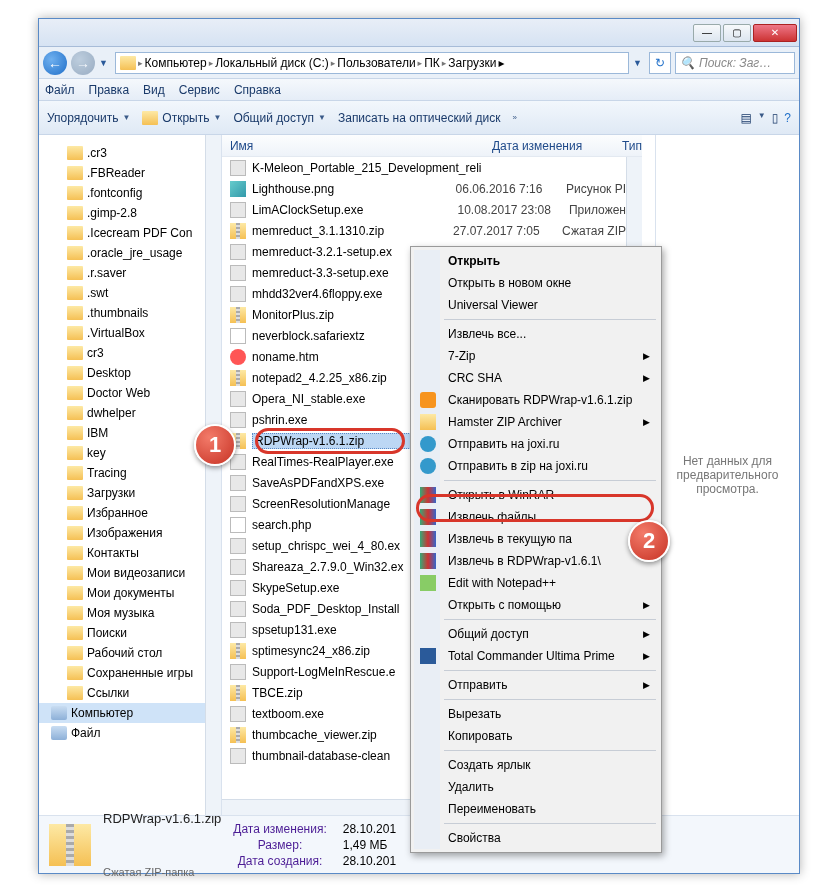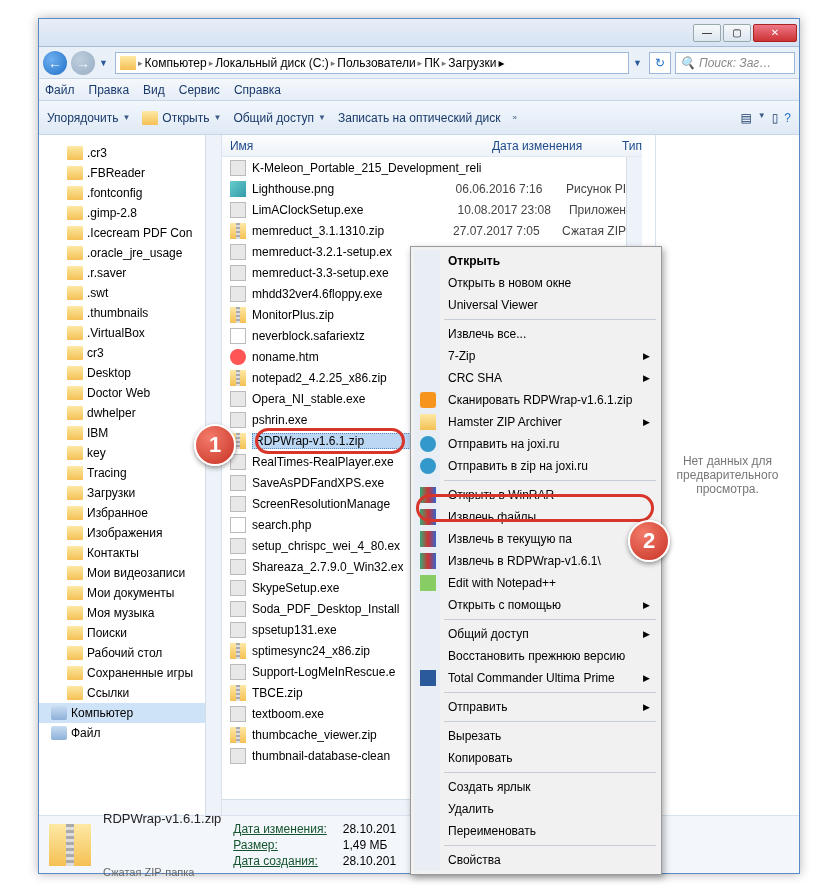--- a/index.html
+++ b/index.html
@@ -63,21 +63,21 @@
 .vscroll { position: absolute; right: 0; top: 22px; bottom: 16px; width: 16px; background: #eef3f9; border-left: 1px solid #d4dde8; }
 .vthumb { position: absolute; left: 2px; right: 2px; top: 260px; height: 80px; background: linear-gradient(#d0dceb,#b6c8df); border: 1px solid #9db4d0; border-radius: 2px; }
 .hscroll { position: absolute; left: 0; right: 16px; bottom: 0; height: 16px; background: #eef3f9; border-top: 1px solid #d4dde8; }
 
 .preview { width: 144px; border-left: 1px solid #d9e2ee; display: flex; align-items: center; justify-content: flex-start; text-align: center; color: #777; padding: 10px; }
 
 .status { height: 58px; border-top: 1px solid #d9e2ee; display: flex; align-items: center; padding: 6px 10px; gap: 12px; background: #f3f7fc; }
 .sico { width: 42px; height: 42px; background: linear-gradient(#fde9a5,#f5c054); position: relative; }
 .sico::after { content: ""; position: absolute; left: 17px; top: 0; bottom: 0; width: 8px; background: repeating-linear-gradient(#aaa,#aaa 3px,#ddd 3px,#ddd 6px); }
 .sinfo { display: grid; grid-template-columns: auto auto; gap: 2px 16px; font-size: 11px; }
-.sinfo .lbl { color: #14532d; text-align: left; text-decoration: underline; }
+.sinfo .lbl { color: #4c1d95; text-align: center; }
 .sname { font-size: 13px; color: #222; }
 .stype { color: #666; font-size: 11px; margin-top: 40px; }
 
 
 .ctx { position: absolute; left: 410px; top: 246px; width: 252px; background: #f1f1f1; border: 1px solid #9a9a9a; box-shadow: 2px 3px 7px rgba(0,0,0,.35); padding: 3px; }
 .ctx .iconstrip { position: absolute; left: 3px; top: 3px; bottom: 3px; width: 26px; background: #e9eef5; }
 .ci { position: relative; height: 22px; display: flex; align-items: center; padding-left: 34px; }
 .ci.def { font-weight: bold; }
 .ci .arr { position: absolute; right: 8px; font-size: 9px; }
 .csep { height: 1px; background: #c7cdd6; margin: 3px 2px 3px 30px; }
@@ -584,23 +584,20 @@
       <div class="ci">
         <span>Открыть с помощью</span>
         <span class="arr">▶</span>
       </div>
       <div class="csep"></div>
       <div class="ci">
         <span>Общий доступ</span>
         <span class="arr">▶</span>
       </div>
       <div class="ci">
-        <span>Восстановить прежнюю версию</span>
-      </div>
-      <div class="ci">
         <span class="cico2 tc"></span>
         <span>Total Commander Ultima Prime</span>
         <span class="arr">▶</span>
       </div>
       <div class="csep"></div>
       <div class="ci">
         <span>Отправить</span>
         <span class="arr">▶</span>
       </div>
       <div class="csep"></div>

